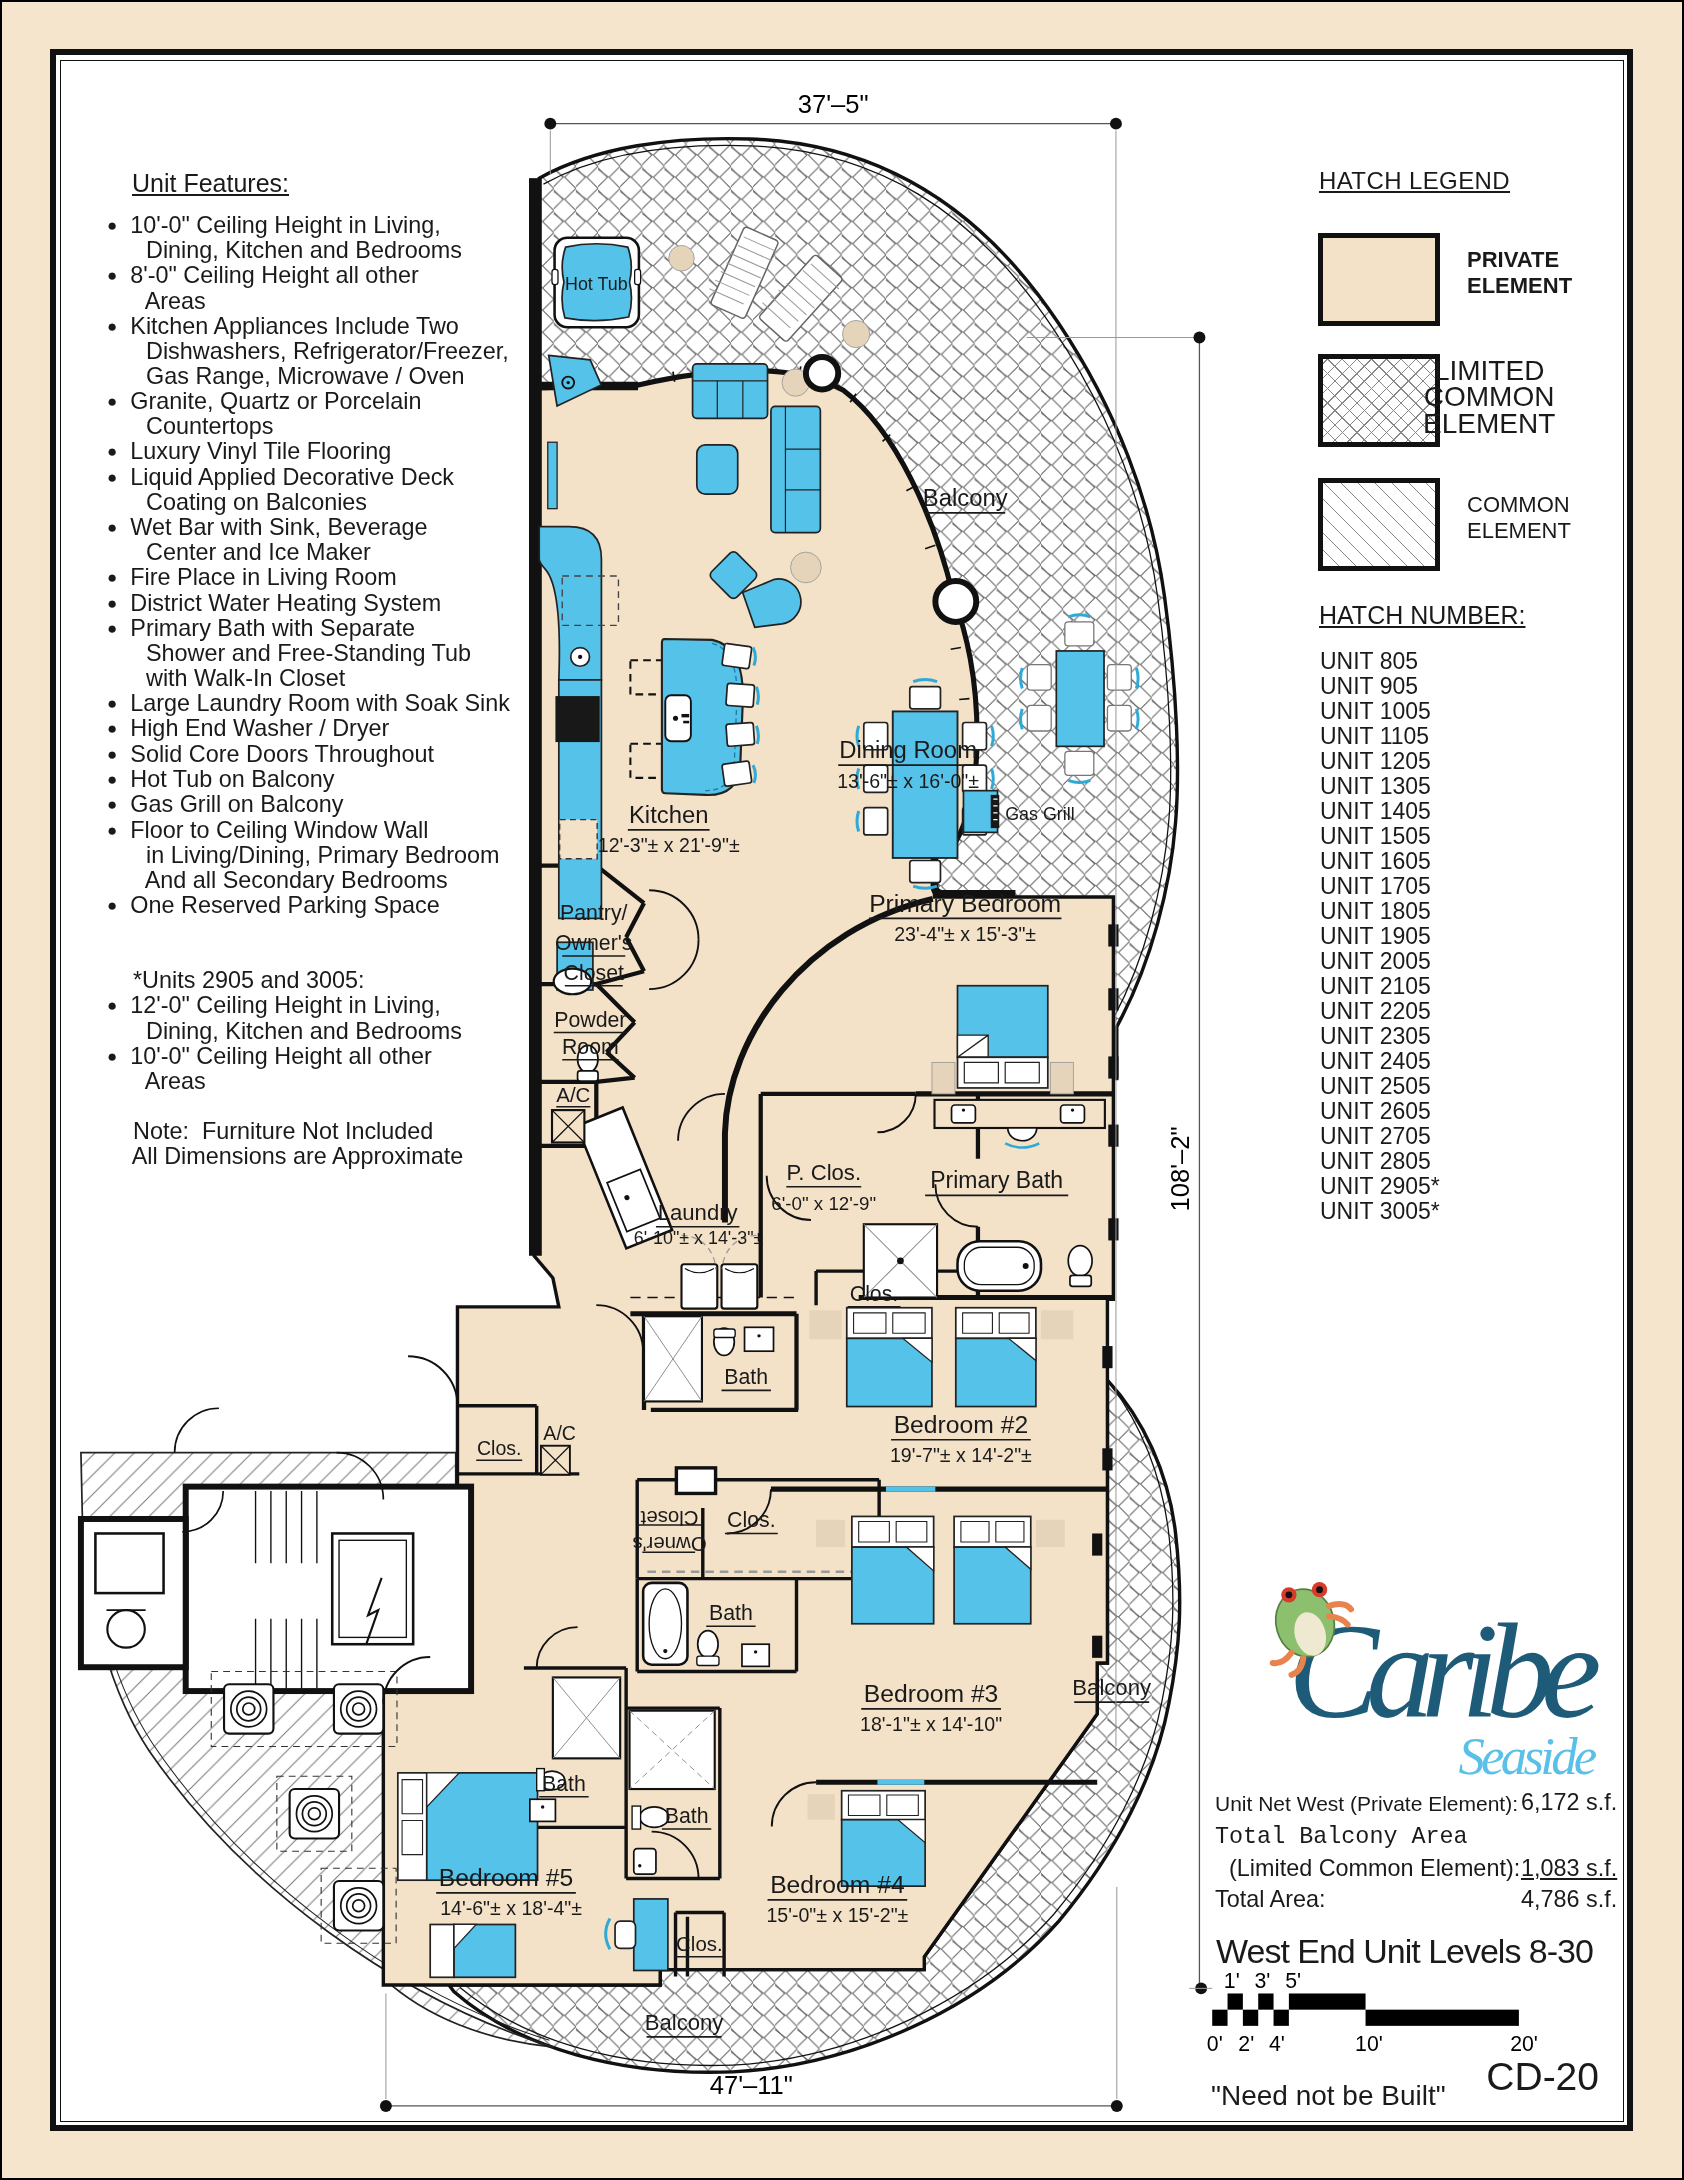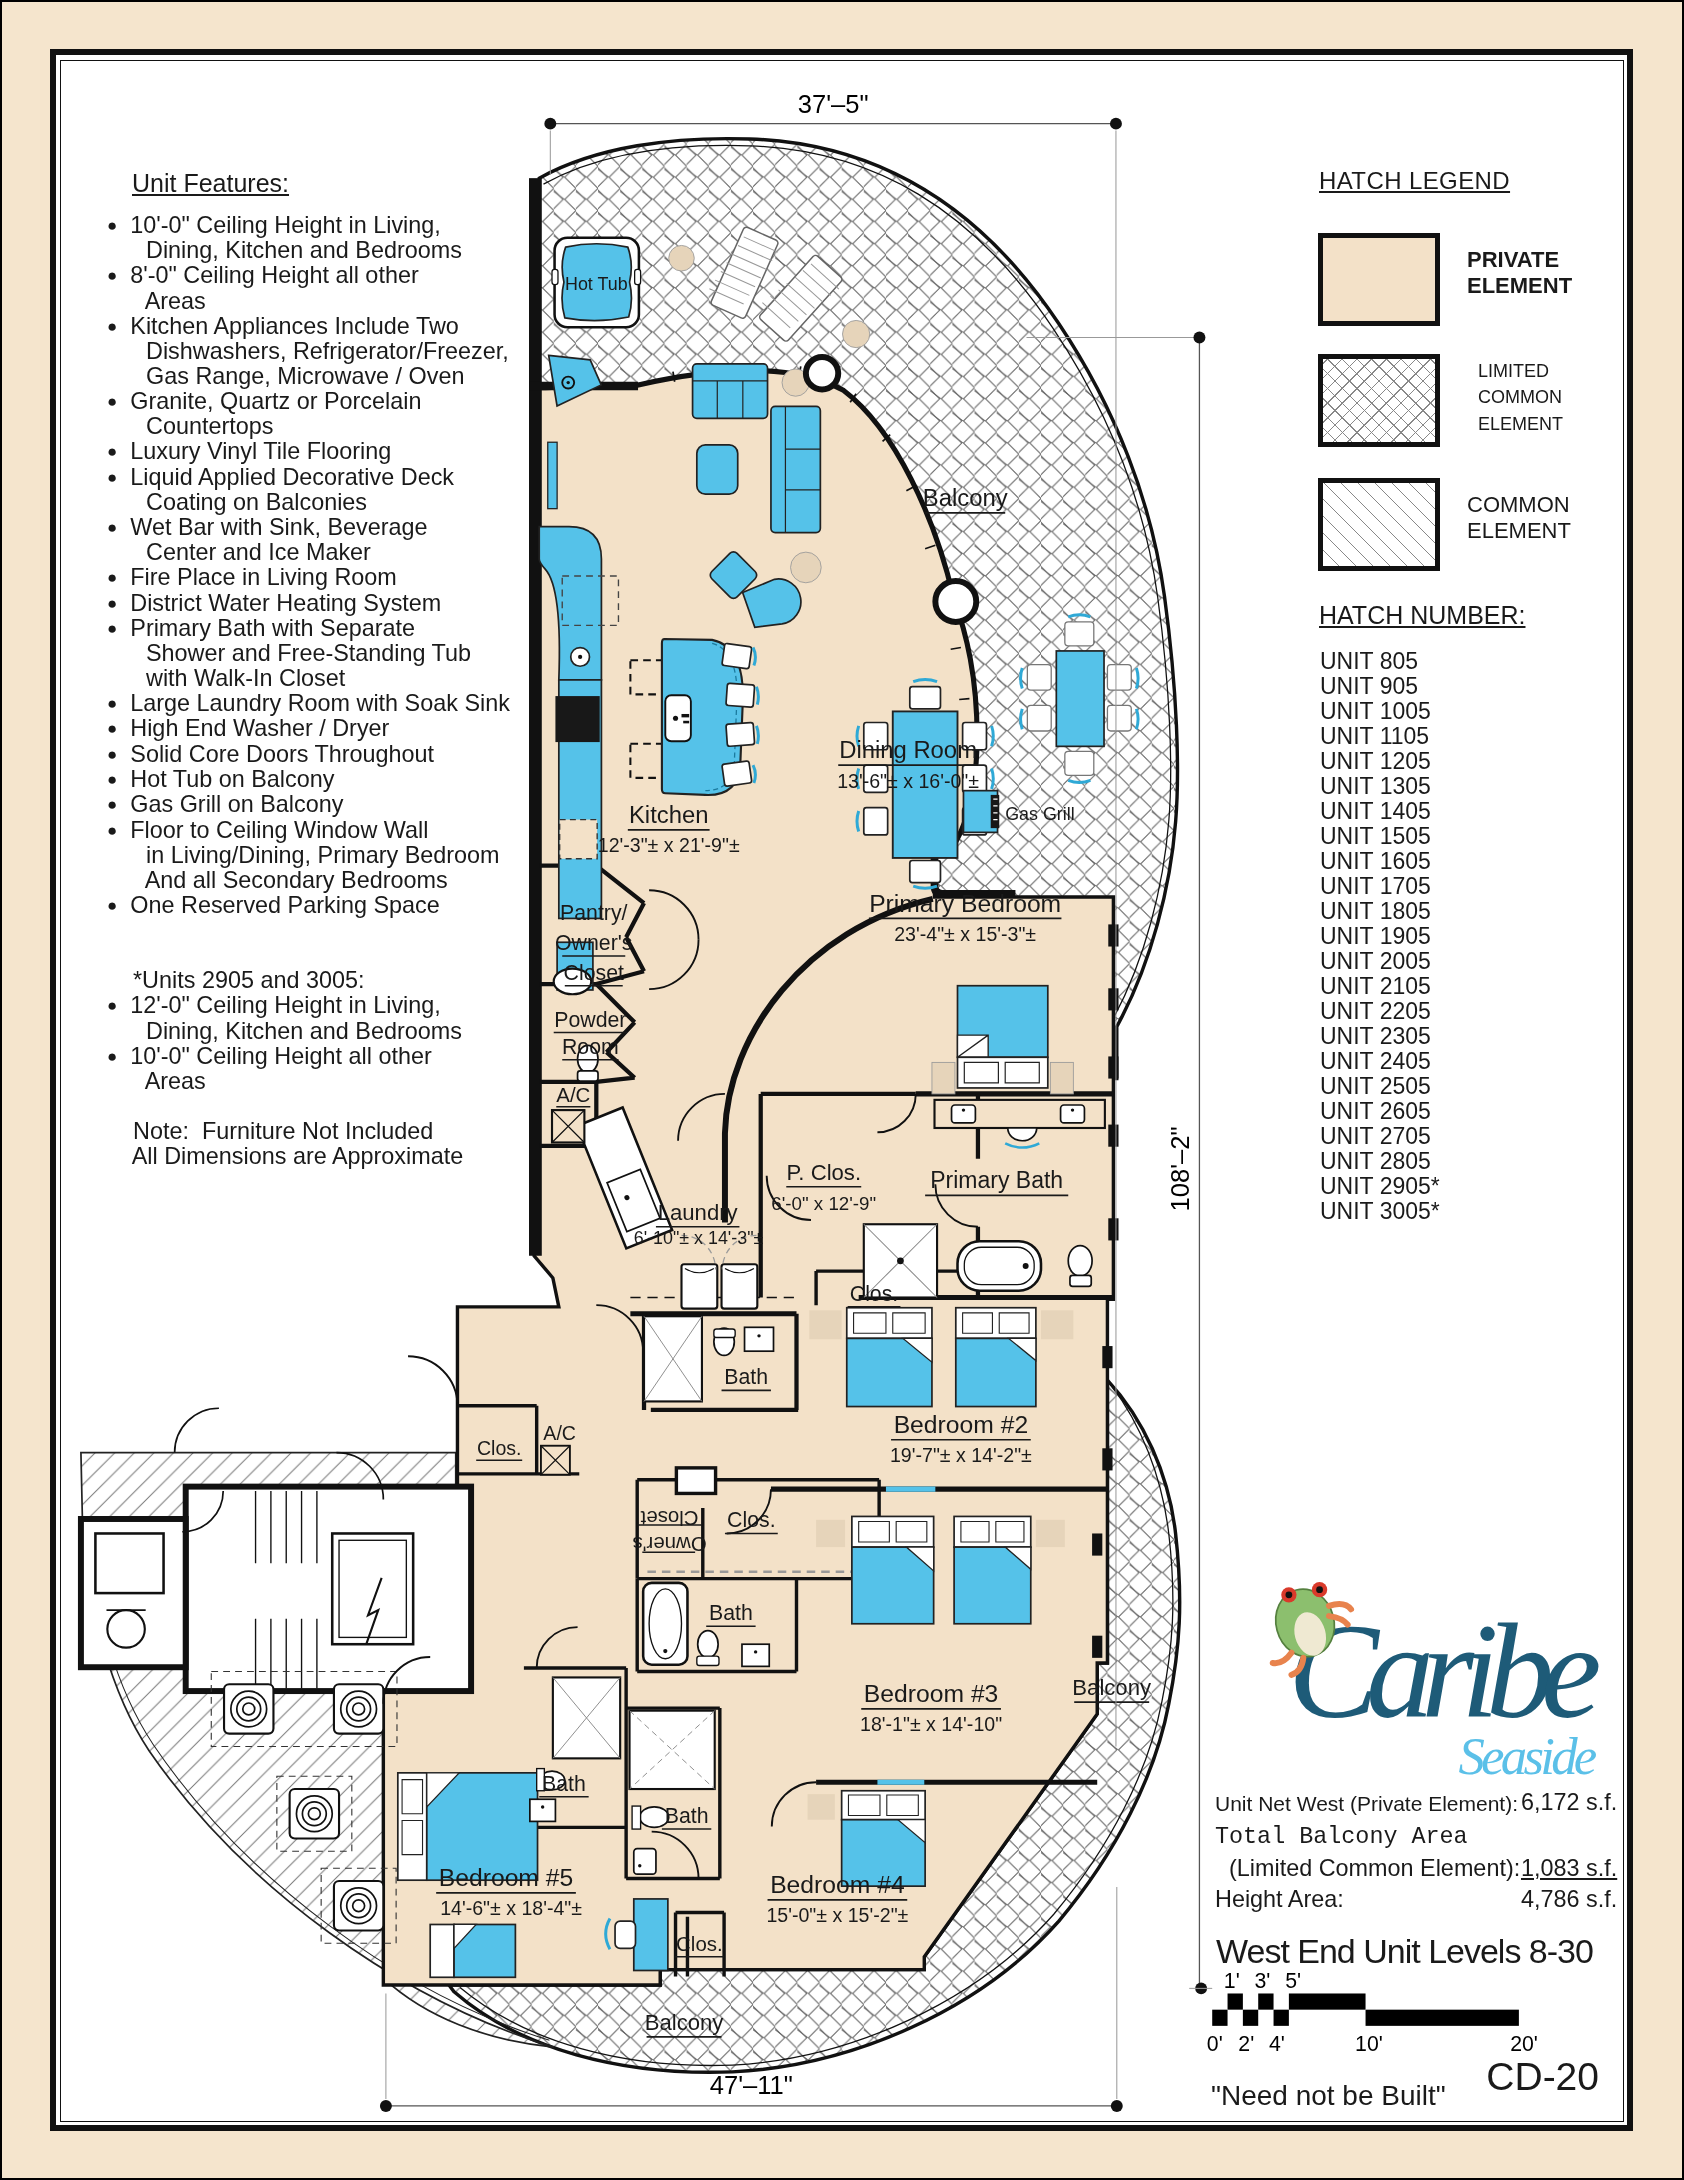--- a/index.html
+++ b/index.html
@@ -659,21 +659,21 @@
 </svg>
 
 <div class="abs" style="left:1319px;top:167px;font-size:24px;text-decoration:underline;letter-spacing:0.4px;">HATCH LEGEND</div>
 
 <div class="abs" style="left:1318px;top:233px;width:112px;height:83px;border:5.1px solid #111;background:#F3E1C8;"></div>
 <div class="abs" style="left:1467px;top:247px;font-size:22px;line-height:26.4px;font-weight:bold;">PRIVATE<br>ELEMENT</div>
 
 <div class="abs" style="left:1318px;top:354px;width:112px;height:83px;border:5.1px solid #111;background:
   repeating-linear-gradient(45deg,transparent 0 9.4px,#888 9.4px 10.4px),
   repeating-linear-gradient(-45deg,transparent 0 9.4px,#888 9.4px 10.4px),#fff;"></div>
-<div class="abs" style="left:1478px;top:358px;font-size:18px;line-height:26.4px;">LIMITED<br>COMMON<br>ELEMENT</div>
+<div class="abs" style="left:1423px;top:358px;font-size:28px;line-height:26.4px;text-align:center;">LIMITED<br>COMMON<br>ELEMENT</div>
 
 <div class="abs" style="left:1318px;top:478px;width:112px;height:83px;border:5.1px solid #111;background:
   repeating-linear-gradient(45deg,transparent 0 11px,#888 11px 12px),#fff;"></div>
 <div class="abs" style="left:1467px;top:492px;font-size:22px;line-height:26.4px;">COMMON<br>ELEMENT</div>
 
 <div class="abs" style="left:1319px;top:601px;font-size:25px;text-decoration:underline;">HATCH NUMBER:</div>
 
 <div class="abs t" id="units" style="left:1320px;top:649px;font-size:23px;line-height:25px;">UNIT 805
 UNIT 905
 UNIT 1005
@@ -697,20 +697,20 @@
 UNIT 2805
 UNIT 2905*
 UNIT 3005*</div>
 
 <div class="abs" style="left:1215px;top:1792px;font-size:21px;">Unit Net West (Private Element):</div>
 <div class="abs" style="left:1521px;top:1789px;font-size:23.4px;">6,172 s.f.</div>
 <div class="abs" style="left:1521px;top:1855px;font-size:23.4px;text-decoration:underline;">1,083 s.f.</div>
 <div class="abs" style="left:1521px;top:1886px;font-size:23.4px;">4,786 s.f.</div>
 <div class="abs" style="left:1215px;top:1824px;font-size:23.4px;font-family:Liberation Mono, monospace;">Total Balcony Area</div>
 <div class="abs" style="left:1229px;top:1855px;font-size:23.4px;">(Limited Common Element):</div>
-<div class="abs" style="left:1215px;top:1886px;font-size:23.4px;">Height Area:</div>
+<div class="abs" style="left:1215px;top:1886px;font-size:23.4px;">Total Area:</div>
 
 <div class="abs" style="left:1216px;top:1932px;font-size:34px;letter-spacing:-1px;white-space:nowrap;">West End Unit Levels 8-30</div>
 
 <div class="abs" style="left:1211px;top:2080px;font-size:28px;">"Need not be Built"</div>
 
 <div class="abs" style="left:1599px;top:2055px;font-size:39px;transform:translateX(-100%);white-space:nowrap;">CD-20</div>
 
 
 </body></html>

